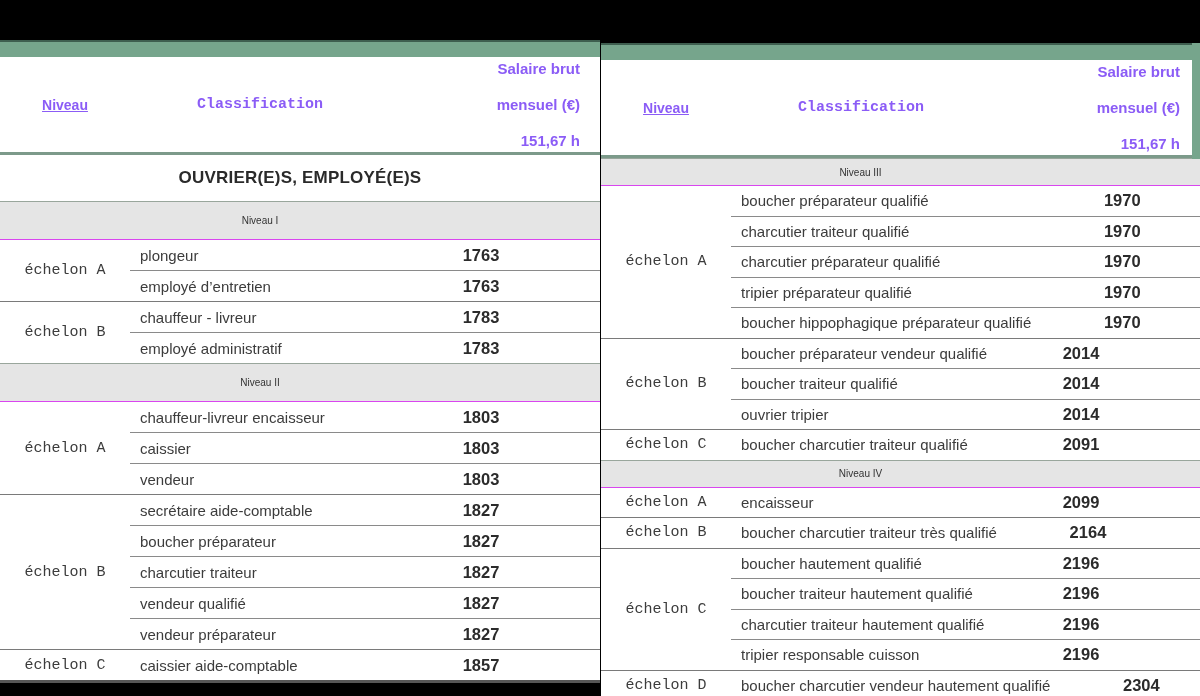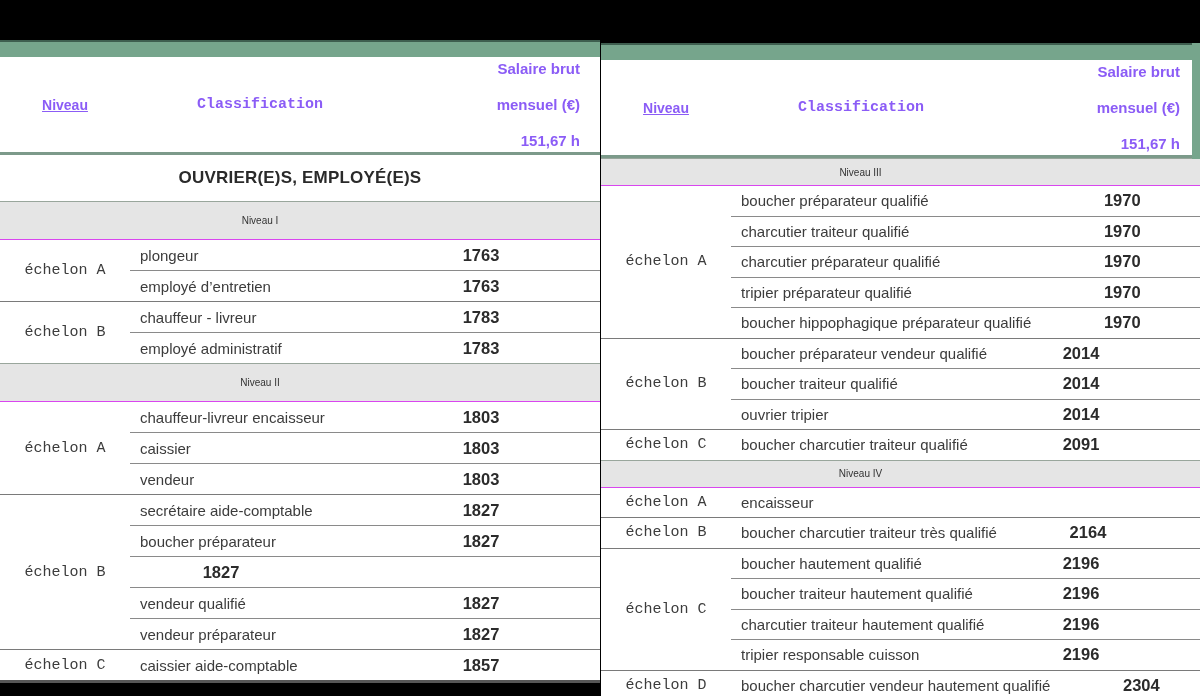--- a/index.html
+++ b/index.html
@@ -129,20 +129,21 @@
         <div class="ech-rows">
           <div class="row">
             <div class="cell-classif">secrétaire aide-comptable</div>
             <div class="cell-salary">1827</div>
           </div>
           <div class="row">
             <div class="cell-classif">boucher préparateur</div>
             <div class="cell-salary">1827</div>
           </div>
           <div class="row">
+            <div class="cell-classif">charcutier traiteur</div>
             <div class="cell-salary">1827</div>
           </div>
           <div class="row">
             <div class="cell-classif">vendeur qualifié</div>
             <div class="cell-salary">1827</div>
           </div>
           <div class="row">
             <div class="cell-classif">vendeur préparateur</div>
             <div class="cell-salary">1827</div>
           </div>
@@ -224,20 +225,21 @@
             <div class="cell-salary">2091</div>
           </div>
         </div>
       </div>
       <div class="band">Niveau IV</div>
       <div class="ech-group">
         <div class="ech-label">échelon A</div>
         <div class="ech-rows">
           <div class="row">
             <div class="cell-classif">encaisseur</div>
+            <div class="cell-salary">2099</div>
           </div>
         </div>
       </div>
       <div class="ech-group">
         <div class="ech-label">échelon B</div>
         <div class="ech-rows">
           <div class="row">
             <div class="cell-classif">boucher charcutier traiteur très qualifié</div>
             <div class="cell-salary">2164</div>
           </div>

